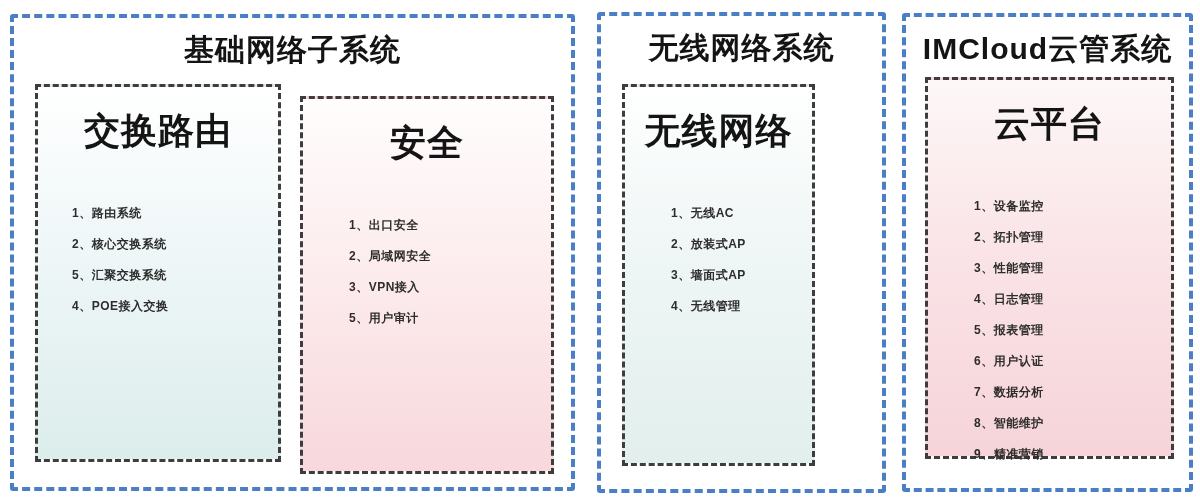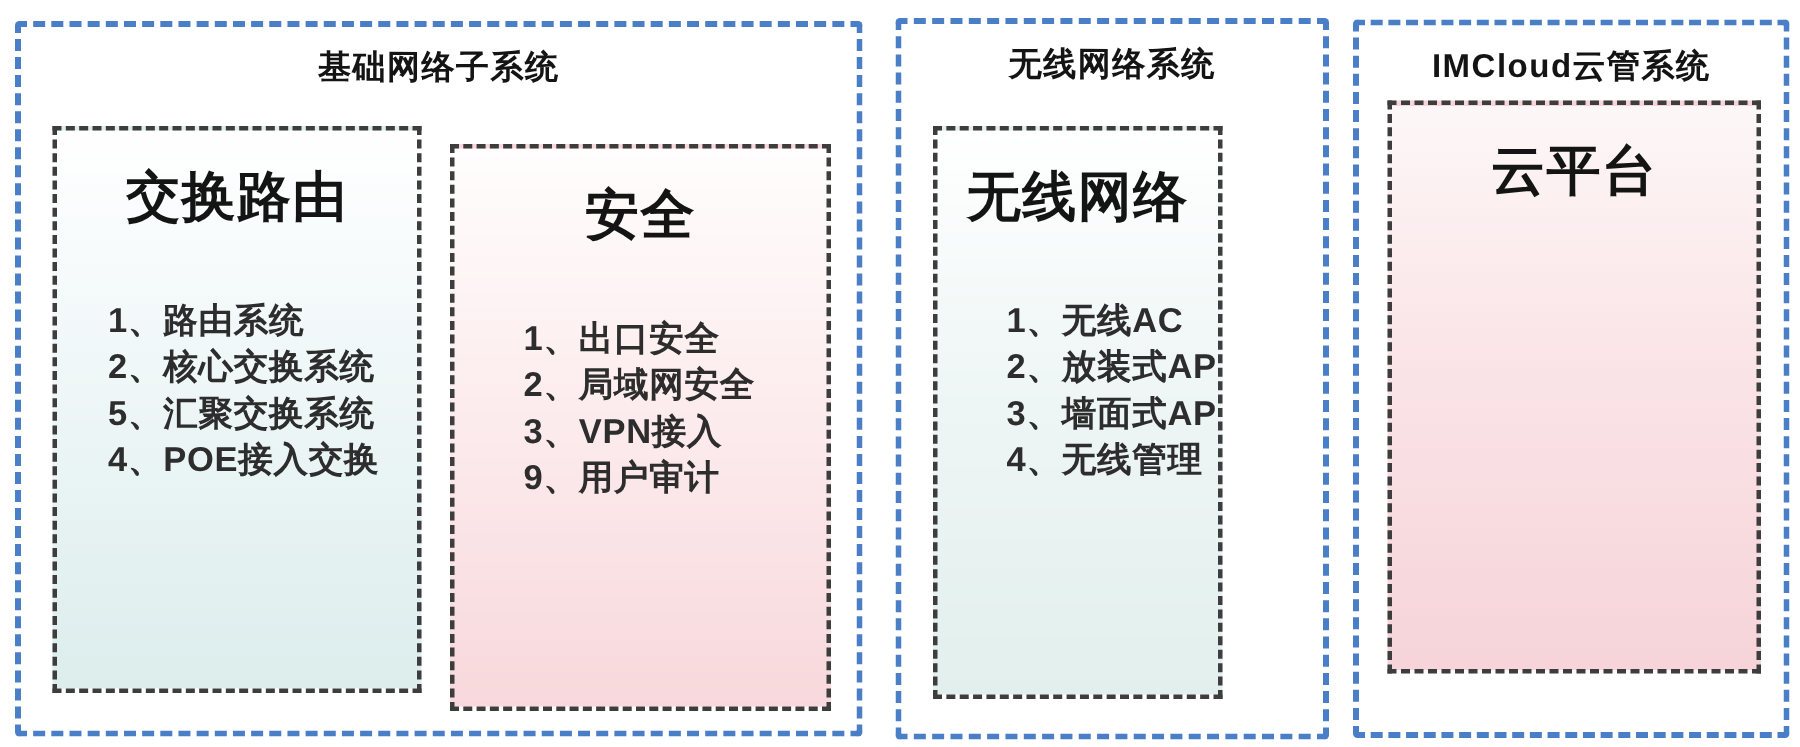--- a/index.html
+++ b/index.html
@@ -22,35 +22,35 @@
     border-radius: 3px;
     background: #ffffff;
   }
   #group-0 { left: 10px;  top: 14px; width: 565px; height: 477px; }
   #group-1 { left: 597px; top: 12px; width: 289px; height: 481px; }
   #group-2 { left: 902px; top: 13px; width: 291px; height: 479px; }
 
   .group-title {
     margin-top: 12px;
     text-align: center;
-    font-size: 22px;
+    font-size: 30px;
     font-weight: 700;
     color: #141414;
     letter-spacing: 1px;
     white-space: nowrap;
   }
   .panel {
     position: absolute;
     box-sizing: border-box;
     border: 3px dashed #3d3d3d;
   }
   #g0p0 { left: 21px;  top: 66px; width: 246px; height: 378px; }
   #g0p1 { left: 286px; top: 66px; width: 254px; height: 378px; margin-top: 12px; }
   #g1p0 { left: 21px;  top: 68px; width: 193px; height: 382px; }
-  #g2p0 { left: 19px;  top: 50px; width: 249px; height: 382px; }
+  #g2p0 { left: 19px;  top: 60px; width: 249px; height: 382px; }
 
   .tint-teal {
     background: linear-gradient(180deg, #ffffff 0%, #f2f8f9 35%, #dcedec 100%);
   }
   .tint-pink {
     background: linear-gradient(180deg, #fffdfd 0%, #fdf0f1 35%, #f8d8dc 100%);
   }
   .tint-teal-light {
     background: linear-gradient(180deg, #ffffff 0%, #f0f7f6 40%, #e2efed 100%);
   }
@@ -66,21 +66,21 @@
     color: #141414;
     letter-spacing: 1px;
     white-space: nowrap;
   }
   .panel-list {
     list-style: none;
     margin: 42px 0 0 0;
     padding: 0;
   }
   .panel-list li {
-    font-size: 23px;
+    font-size: 12px;
     line-height: 31px;
     font-weight: 600;
     color: #2d2d2d;
     letter-spacing: 0.5px;
     white-space: nowrap;
   }
   .indent-sm { padding-left: 34px; }
   .indent-md { padding-left: 46px; }
 </style>
 </head>
@@ -100,21 +100,21 @@
         <li>4、POE接入交换</li>
       </ul>
     </div>
 
     <div class="panel tint-pink" id="g0p1">
       <div class="panel-title">安全</div>
       <ul class="panel-list indent-md">
         <li>1、出口安全</li>
         <li>2、局域网安全</li>
         <li>3、VPN接入</li>
-        <li>9、用户审计</li>
+        <li>5、用户审计</li>
       </ul>
     </div>
   </div>
 
   <div class="group" id="group-1">
     <div class="group-title">无线网络系统</div>
 
     <div class="panel tint-teal-light" id="g1p0">
       <div class="panel-title">无线网络</div>
       <ul class="panel-list indent-md">
@@ -124,16 +124,27 @@
         <li>4、无线管理</li>
       </ul>
     </div>
   </div>
 
   <div class="group" id="group-2">
     <div class="group-title">IMCloud云管系统</div>
 
     <div class="panel tint-pink-strong" id="g2p0">
       <div class="panel-title">云平台</div>
+      <ul class="panel-list indent-md">
+        <li>1、设备监控</li>
+        <li>2、拓扑管理</li>
+        <li>3、性能管理</li>
+        <li>4、日志管理</li>
+        <li>5、报表管理</li>
+        <li>6、用户认证</li>
+        <li>7、数据分析</li>
+        <li>8、智能维护</li>
+        <li>9、精准营销</li>
+      </ul>
     </div>
   </div>
 
 </div>
 
 </body></html>

